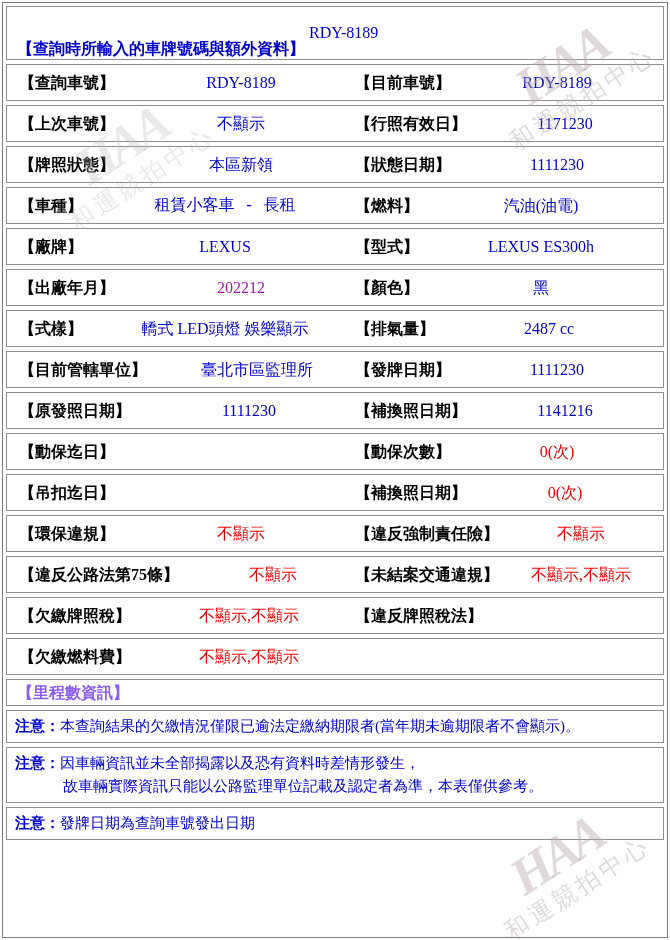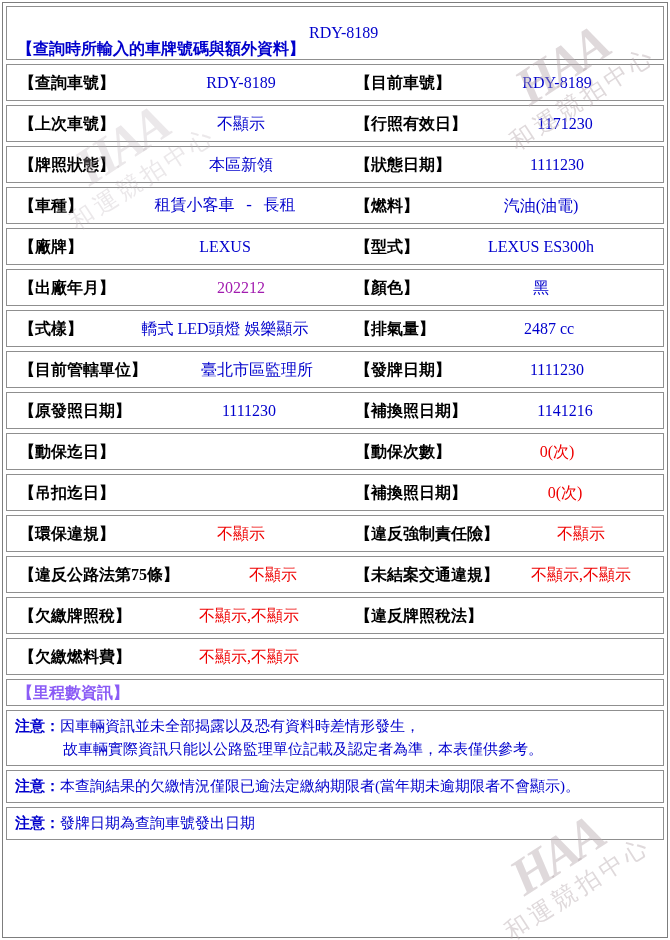--- a/index.html
+++ b/index.html
@@ -244,26 +244,26 @@
         <span class="lbl"></span>
         <span class="val" style="color: rgb(0, 0, 204);"></span>
       </div>
   </div>
 
   <div class="row short">
     <span class="lbl blue" style="padding-left:10px;">【里程數資訊】</span>
   </div>
 
   <div class="note-row">
+    <span class="note-prefix">注意：</span><span>本查詢結果的欠繳情況僅限已逾法定繳納期限者(當年期未逾期限者不會顯示)。</span>
+  </div>
+
+  <div class="note-row">
     <span class="note-prefix">注意：</span><span>因車輛資訊並未全部揭露以及恐有資料時差情形發生，</span>
     <div class="note-line2">故車輛實際資訊只能以公路監理單位記載及認定者為準，本表僅供參考。</div>
-  </div>
-
-  <div class="note-row">
-    <span class="note-prefix">注意：</span><span>本查詢結果的欠繳情況僅限已逾法定繳納期限者(當年期未逾期限者不會顯示)。</span>
   </div>
 
   <div class="note-row">
     <span class="note-prefix">注意：</span><span>發牌日期為查詢車號發出日期</span>
   </div>
 
 
 </div>
 
 <div class="watermark" style="left:480px;top:40px;width:180px;">

